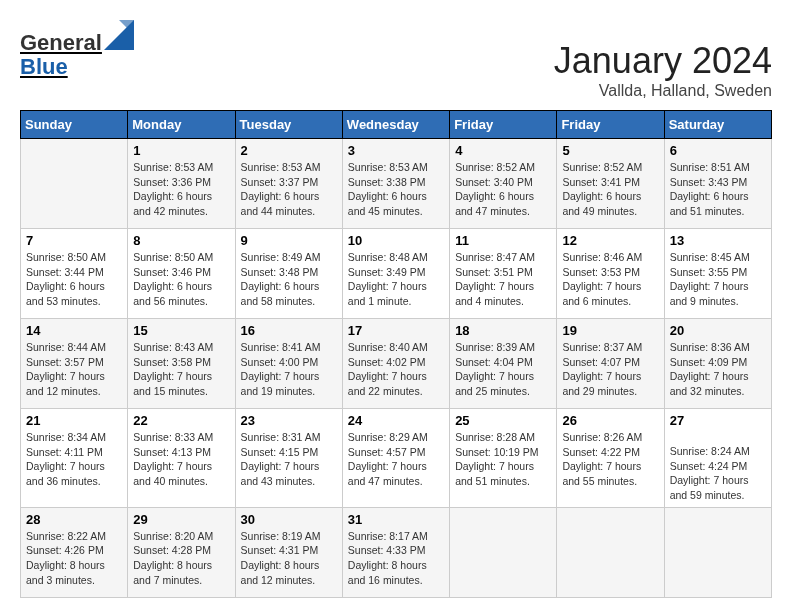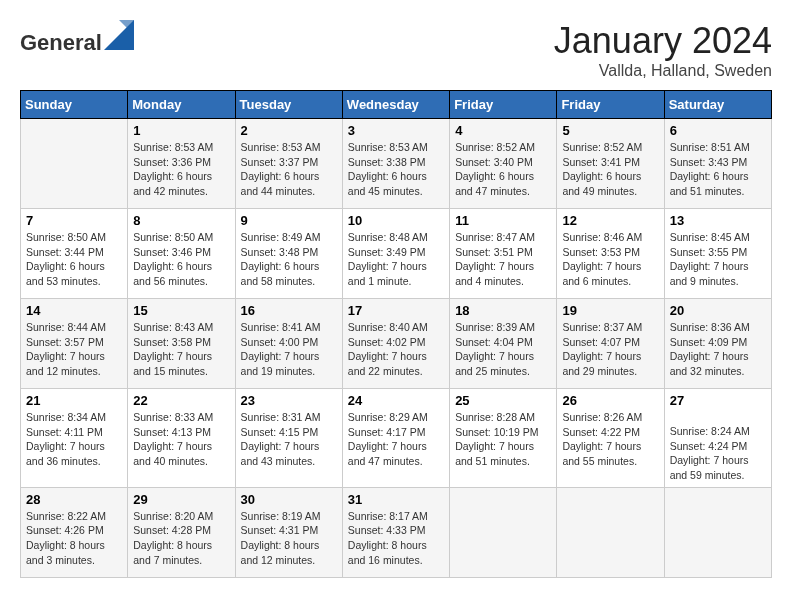--- a/index.html
+++ b/index.html
@@ -12,35 +12,37 @@
     }
     .header {
       display: flex;
       justify-content: space-between;
       align-items: flex-start;
       margin-bottom: 10px;
     }
     .logo {
       display: flex;
       align-items: center;
+      text-decoration: underline;
     }
     .logo-text {
       font-size: 22px;
       font-weight: bold;
       line-height: 1.1;
     }
     .logo-general { color: #333; }
     .logo-blue { color: #1a5fa8; }
     .logo-icon {
       width: 30px;
       height: 30px;
       margin-left: 2px;
     }
     .title-block {
       text-align: right;
+      margin-top: 20px;
     }
     .month-title {
       font-size: 36px;
       font-weight: normal;
       color: #222;
     }
     .location-title {
       font-size: 16px;
       color: #444;
     }
@@ -87,20 +89,23 @@
 <body>
 
 <div class="header">
   <div class="logo">
     <div>
       <div class="logo-text">
         <span class="logo-general">General</span><svg class="logo-icon" viewBox="0 0 30 30" xmlns="http://www.w3.org/2000/svg">
             <polygon points="0,30 30,0 30,30" fill="#1a5fa8"></polygon>
             <polygon points="15,0 30,0 30,15" fill="#1a5fa8" opacity="0.6"></polygon>
           </svg>
+      </div>
+      <div class="logo-text">
+        <span class="logo-blue">Blue</span>
       </div>
     </div>
   </div>
   <div class="title-block">
     <div class="month-title">January 2024</div>
     <div class="location-title">Vallda, Halland, Sweden</div>
   </div>
 </div>
 
 <table>
@@ -281,21 +286,21 @@
         <td>
           <span class="day-number">23</span>
           <div class="day-info" style="white-space: pre-line;">Sunrise: 8:31 AM
 Sunset: 4:15 PM
 Daylight: 7 hours
 and 43 minutes.</div>
         </td>
         <td>
           <span class="day-number">24</span>
           <div class="day-info" style="white-space: pre-line;">Sunrise: 8:29 AM
-Sunset: 4:17 PM
+Sunset: 4:57 PM
 Daylight: 7 hours
 and 47 minutes.</div>
         </td>
         <td>
           <span class="day-number">25</span>
           <div class="day-info" style="white-space: pre-line;">Sunrise: 8:28 AM
 Sunset: 10:19 PM
 Daylight: 7 hours
 and 51 minutes.</div>
         </td>

